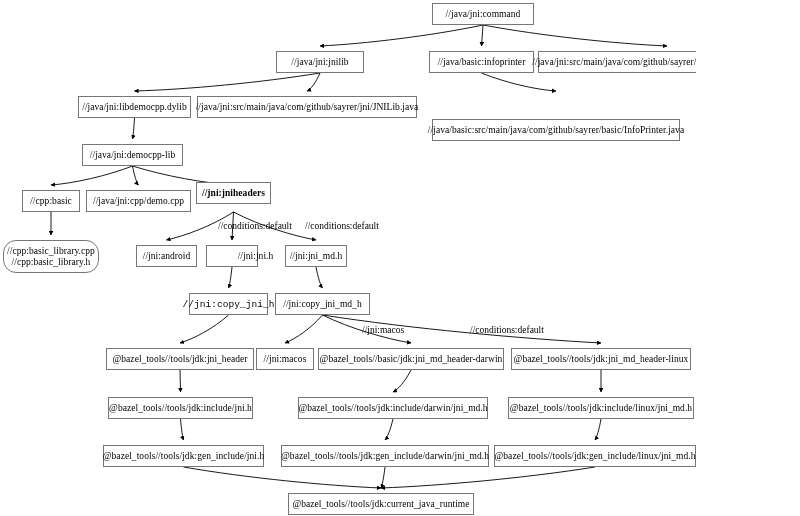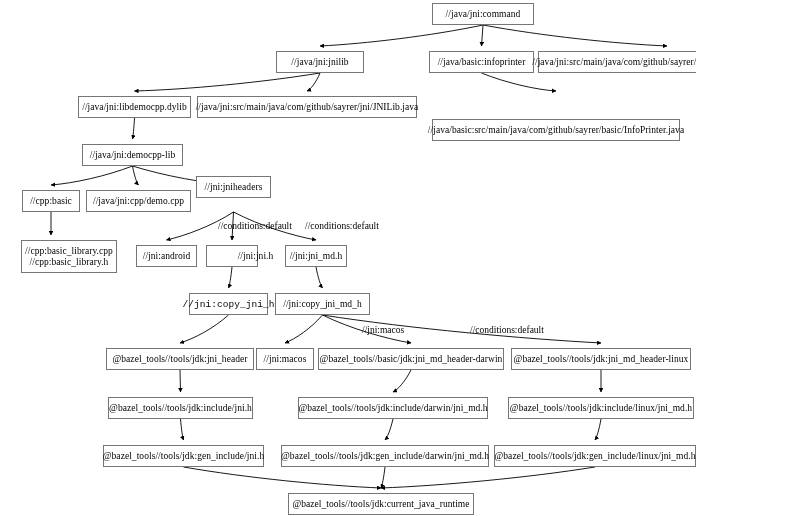--- a/index.html
+++ b/index.html
@@ -97,22 +97,22 @@
       <div class="node" style="left: 432px; top: 3px; width: 102px; height: 22px; border-color: rgb(118, 118, 118); color: rgb(0, 0, 0);">//java/jni:command</div>
       <div class="node" style="left: 276px; top: 51px; width: 88px; height: 22px; border-color: rgb(118, 118, 118); color: rgb(0, 0, 0);">//java/jni:jnilib</div>
       <div class="node" style="left: 429px; top: 51px; width: 105px; height: 22px; border-color: rgb(118, 118, 118); color: rgb(0, 0, 0);">//java/basic:infoprinter</div>
       <div class="node" style="left: 538px; top: 51px; width: 258px; height: 22px; border-color: rgb(118, 118, 118); color: rgb(0, 0, 0);">//java/jni:src/main/java/com/github/sayrer/jni/CommandLineApp.java</div>
       <div class="node" style="left: 78px; top: 96px; width: 113px; height: 22px; border-color: rgb(118, 118, 118); color: rgb(0, 0, 0);">//java/jni:libdemocpp.dylib</div>
       <div class="node" style="left: 197px; top: 96px; width: 220px; height: 22px; border-color: rgb(118, 118, 118); color: rgb(0, 0, 0);">//java/jni:src/main/java/com/github/sayrer/jni/JNILib.java</div>
       <div class="node" style="left: 432px; top: 96px; width: 248px; height: 22px; border-color: rgb(118, 118, 118); color: rgb(0, 0, 0); margin-top: 23px;">//java/basic:src/main/java/com/github/sayrer/basic/InfoPrinter.java</div>
       <div class="node" style="left: 82px; top: 144px; width: 101px; height: 22px; border-color: rgb(118, 118, 118); color: rgb(0, 0, 0);">//java/jni:democpp-lib</div>
       <div class="node" style="left: 22px; top: 190px; width: 58px; height: 22px; border-color: rgb(118, 118, 118); color: rgb(0, 0, 0);">//cpp:basic</div>
       <div class="node" style="left: 86px; top: 190px; width: 105px; height: 22px; border-color: rgb(118, 118, 118); color: rgb(0, 0, 0);">//java/jni:cpp/demo.cpp</div>
-      <div class="node" style="left: 196px; top: 176px; width: 75px; height: 22px; border-color: rgb(118, 118, 118); color: rgb(0, 0, 0);">//jni:jniheaders</div>
-      <div class="node" style="left: 21px; top: 240px; width: 96px; height: 33px; border-color: rgb(118, 118, 118); color: rgb(0, 0, 0);">//cpp:basic_library.cpp
+      <div class="node" style="left: 196px; top: 182px; width: 75px; height: 22px; border-color: rgb(118, 118, 118); color: rgb(0, 0, 0); font-weight: bold;">//jni:jniheaders</div>
+      <div class="node" style="left: 3px; top: 240px; width: 96px; height: 33px; border-color: rgb(118, 118, 118); color: rgb(0, 0, 0); border-radius: 13px;">//cpp:basic_library.cpp
 //cpp:basic_library.h</div>
       <div class="node" style="left: 136px; top: 245px; width: 61px; height: 22px; border-color: rgb(118, 118, 118); color: rgb(0, 0, 0);">//jni:android</div>
       <div class="node" style="left: 206px; top: 245px; width: 52px; height: 22px; border-color: rgb(118, 118, 118); color: rgb(0, 0, 0); padding-left: 47px;">//jni:jni.h</div>
       <div class="node" style="left: 285px; top: 245px; width: 62px; height: 22px; border-color: rgb(118, 118, 118); color: rgb(0, 0, 0);">//jni:jni_md.h</div>
       <div class="node" style="left: 189px; top: 293px; width: 79px; height: 22px; border-color: rgb(118, 118, 118); color: rgb(0, 0, 0); font-family: Liberation Mono, monospace;">//jni:copy_jni_h</div>
       <div class="node" style="left: 275px; top: 293px; width: 95px; height: 22px; border-color: rgb(118, 118, 118); color: rgb(0, 0, 0);">//jni:copy_jni_md_h</div>
       <div class="node" style="left: 106px; top: 348px; width: 148px; height: 22px; border-color: rgb(118, 118, 118); color: rgb(0, 0, 0);">@bazel_tools//tools/jdk:jni_header</div>
       <div class="node" style="left: 256px; top: 348px; width: 58px; height: 22px; border-color: rgb(118, 118, 118); color: rgb(0, 0, 0);">//jni:macos</div>
       <div class="node" style="left: 318px; top: 348px; width: 186px; height: 22px; border-color: rgb(118, 118, 118); color: rgb(0, 0, 0);">@bazel_tools//basic/jdk:jni_md_header-darwin</div>
       <div class="node" style="left: 511px; top: 348px; width: 180px; height: 22px; border-color: rgb(118, 118, 118); color: rgb(0, 0, 0);">@bazel_tools//tools/jdk:jni_md_header-linux</div>

